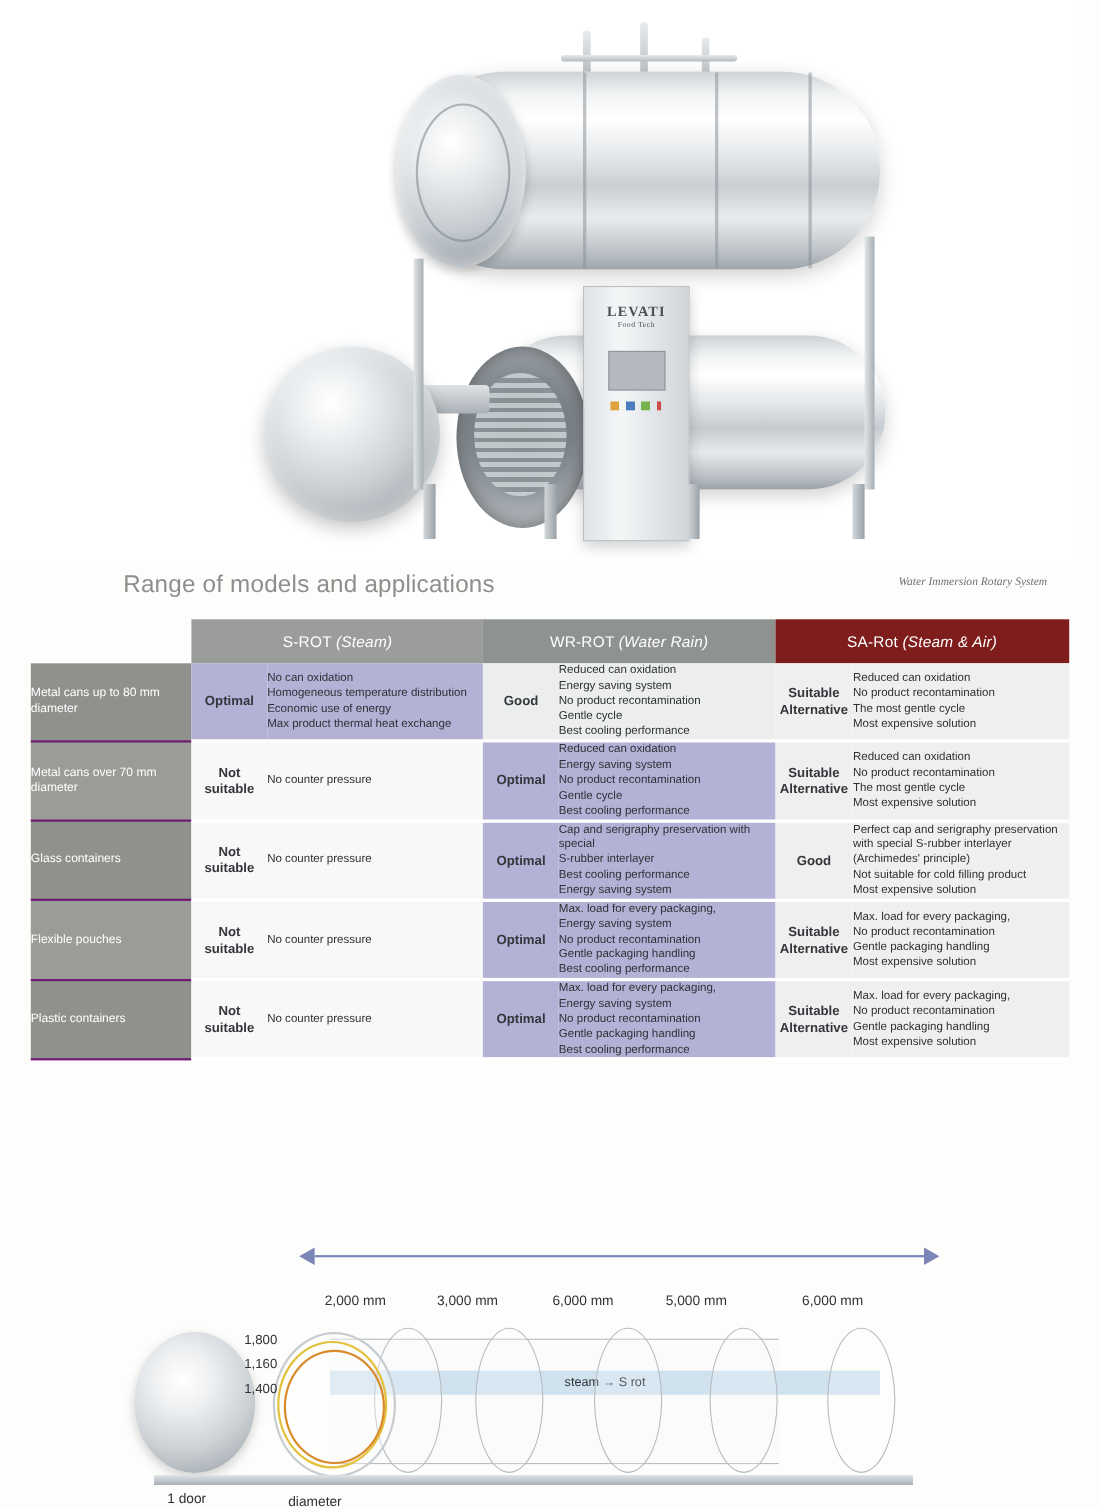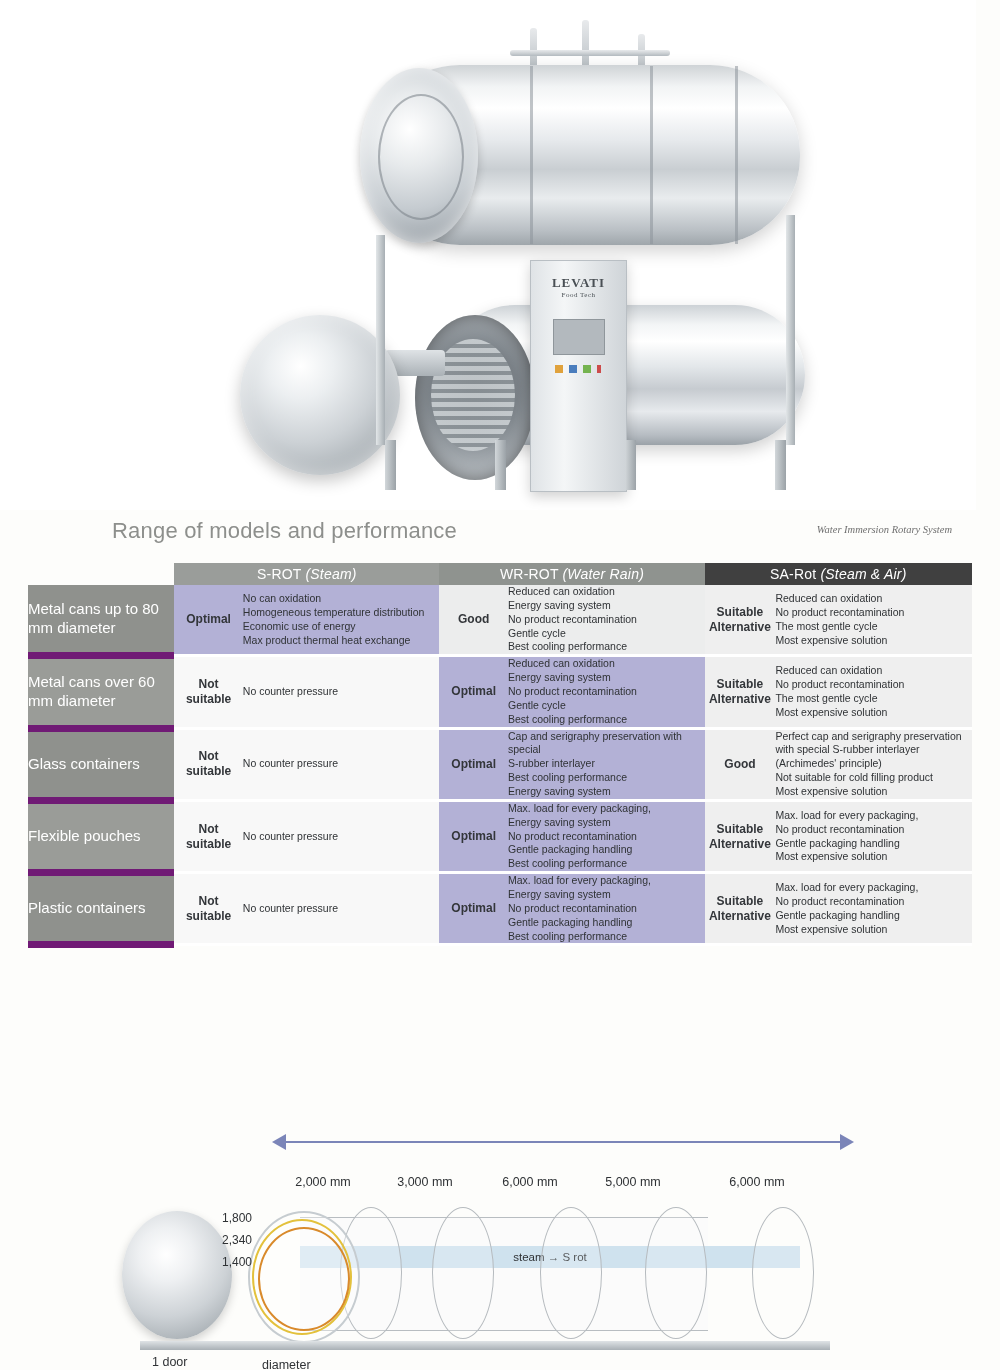--- a/index.html
+++ b/index.html
@@ -189,39 +189,39 @@
   .matrix td, .matrix th {
     vertical-align: middle;
     padding: 0;
   }
   .col-blank { width: 128px; }
   .col-rate  { width: 60px; }
   .col-desc  { width: 172px; }
 
   .hdr-blank { background: transparent; }
   .hdr {
-    height: 22px;
+    height: 40px;
     text-align: center;
     font-size: 14px;
     color: #ffffff;
     font-weight: normal;
     letter-spacing: 0.2px;
   }
   .hdr-s   { background: #9a9d9a; }
   .hdr-wr  { background: #8f938f; }
-  .hdr-sa  { background: #404040; }
+  .hdr-sa  { background: #7f1d1d; }
   .hdr em { font-style: italic; }
 
   .rowlabel {
     background: #8f918d;
     color: #ffffff;
-    font-size: 15px;
+    font-size: 11px;
     padding: 6px 8px;
     line-height: 1.25;
-    border-bottom: 7px solid #701a75;
+    border-bottom: 2px solid #701a75;
     margin-top: 36px;
   }
   .rowlabel.alt { background: #9a9c98; }
 
   .rate {
     text-align: center;
     font-size: 12px;
     font-weight: bold;
     color: #33363a;
     line-height: 1.25;
@@ -367,21 +367,21 @@
     <div class="post" style="left:556px;top:195px;height:230px;"></div>
     <div class="legs">
       <div class="leg" style="left:10px;"></div>
       <div class="leg" style="left:120px;"></div>
       <div class="leg" style="left:250px;"></div>
       <div class="leg" style="left:400px;"></div>
     </div>
   </div>
 </div>
 
-<div class="section-title">Range of models and performance</div>
+<div class="section-title">Range of models and applications</div>
 <div class="photo-caption">Water Immersion Rotary System</div>
 
 <table class="matrix">
   <colgroup>
     <col class="col-blank">
       <col class="col-rate">
       <col class="col-desc">
     <col class="col-rate">
       <col class="col-desc">
     <col class="col-rate">
@@ -417,21 +417,21 @@
 Gentle cycle
 Best cooling  performance</td>
       <td class="rate cell-lite">Suitable Alternative</td>
       <td class="desc cell-lite" style="white-space:pre-line;">Reduced can oxidation
 No product recontamination
 The most gentle cycle
 Most expensive solution</td>
     </tr>
 
     <tr>
-      <td class="rowlabel alt">Metal cans over 60 mm diameter</td>
+      <td class="rowlabel alt">Metal cans over 70 mm diameter</td>
       <td class="rate cell-white">Not suitable</td>
       <td class="desc cell-white" style="white-space:pre-line;">No counter pressure</td>
       <td class="rate cell-opt">Optimal</td>
       <td class="desc cell-opt" style="white-space:pre-line;">Reduced can oxidation
 Energy saving system
 No product recontamination
 Gentle cycle
 Best cooling  performance</td>
       <td class="rate cell-lite">Suitable Alternative</td>
       <td class="desc cell-lite" style="white-space:pre-line;">Reduced can oxidation
@@ -511,19 +511,19 @@
   <div class="ring" style="left:540px;width:60px;height:130px;border-radius:50%;"></div>
   <div class="ring" style="left:645px;width:60px;height:130px;border-radius:50%;"></div>
   <div class="ring" style="left:752px;width:60px;height:130px;border-radius:50%;"></div>
 
   <div class="cap-left"></div>
   <div class="cap-mid"></div>
   <div class="ring-yellow"></div>
   <div class="ring-orange"></div>
 
   <div class="dim-label" style="left:222px;top:96px;">1,800</div>
-  <div class="dim-label" style="left:222px;top:118px;">2,340</div>
+  <div class="dim-label" style="left:222px;top:118px;">1,160</div>
   <div class="dim-label" style="left:222px;top:140px;">1,400</div>
 
   <div class="base-bar"></div>
   <div class="base-note" style="left:152px;top:240px;text-align:right;">1 door</div>
   <div class="base-note" style="left:262px;top:243px;">diameter</div>
 </div>
 
 </body></html>

